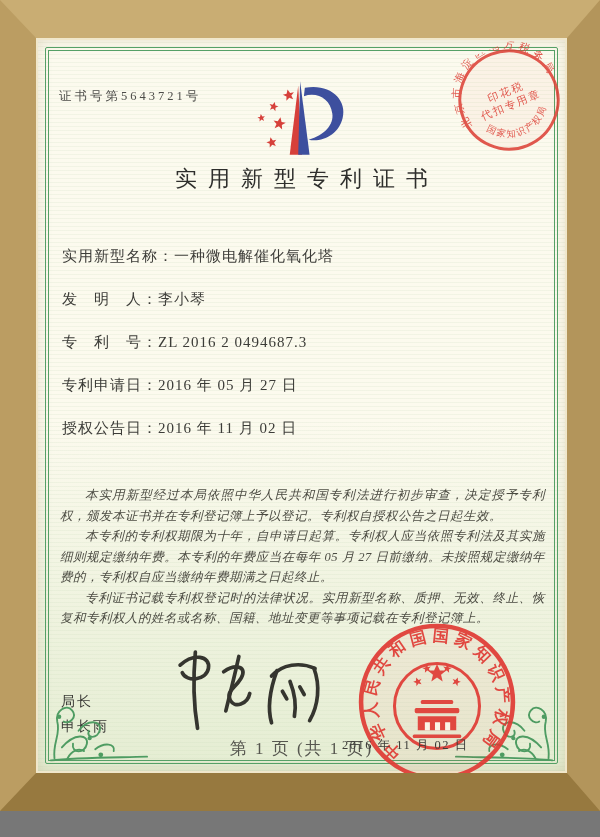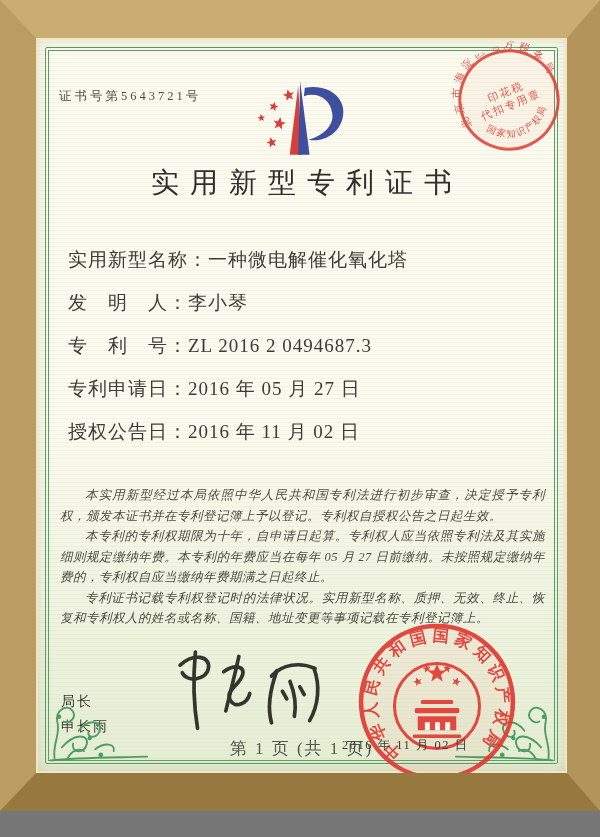--- a/index.html
+++ b/index.html
@@ -30,25 +30,25 @@
     border-radius:2px;
     pointer-events:none;
   }
   .cert-no{
     position:absolute;left:23px;top:50px;
     font-size:12.5px;letter-spacing:3px;color:#4c4c48;
   }
   .logo{position:absolute;left:50%;top:34px;transform:translateX(-50%);width:104px;height:92px;}
   .title{
     position:absolute;left:0;right:0;top:126px;
-    text-align:center;font-size:28px;letter-spacing:11px;text-indent:11px;
+    text-align:center;font-size:22px;letter-spacing:11px;text-indent:11px;
     color:#2e2e2c;font-weight:400;margin:0;
   }
   .fields{position:absolute;left:24px;top:209px;right:24px;}
-  .field{font-size:19px;color:#3c3c38;margin:0 0 28px 8px;letter-spacing:1px;height:15px;}
+  .field{font-size:15px;color:#3c3c38;margin:0 0 28px 2px;letter-spacing:1px;height:15px;}
   .field .lab{color:#3c3c38;}
   .paras{position:absolute;left:24px;right:22px;top:447px;}
   .paras p{
     margin:0;font-size:12.5px;line-height:20.5px;color:#4b4b42;
     text-indent:2em;text-align:justify;letter-spacing:.5px;font-style:italic;
   }
   .signer{position:absolute;left:25px;top:644px;font-size:14px;color:#3a3a36;line-height:25px;letter-spacing:2px;margin-top:7px;}
   .signature{position:absolute;left:118px;top:600px;width:185px;height:100px;}
   .seal-main{position:absolute;left:320px;top:583px;width:162px;height:162px;opacity:.92;z-index:2;}
   .seal-date{position:absolute;left:306px;top:699px;font-size:12.5px;color:#3c3c38;letter-spacing:1.5px;z-index:3;}

